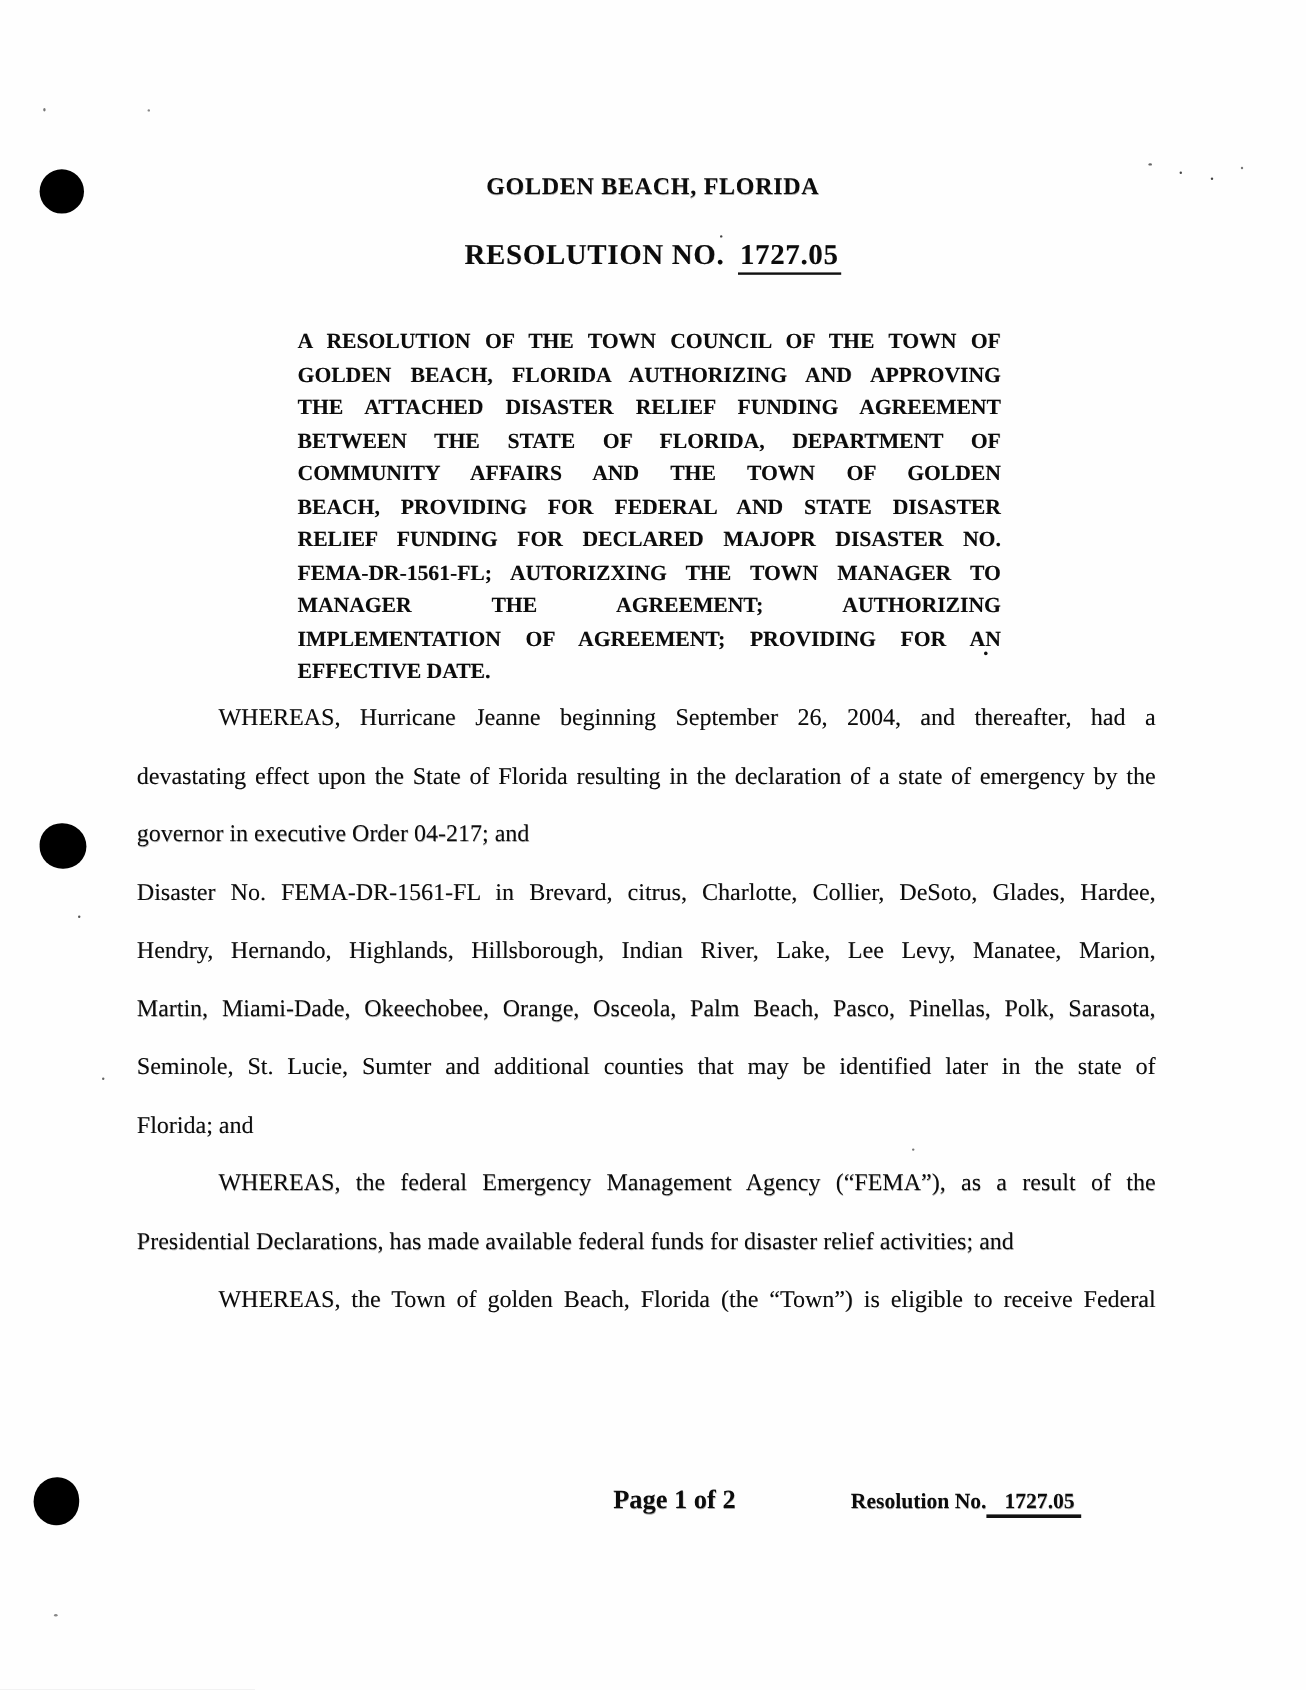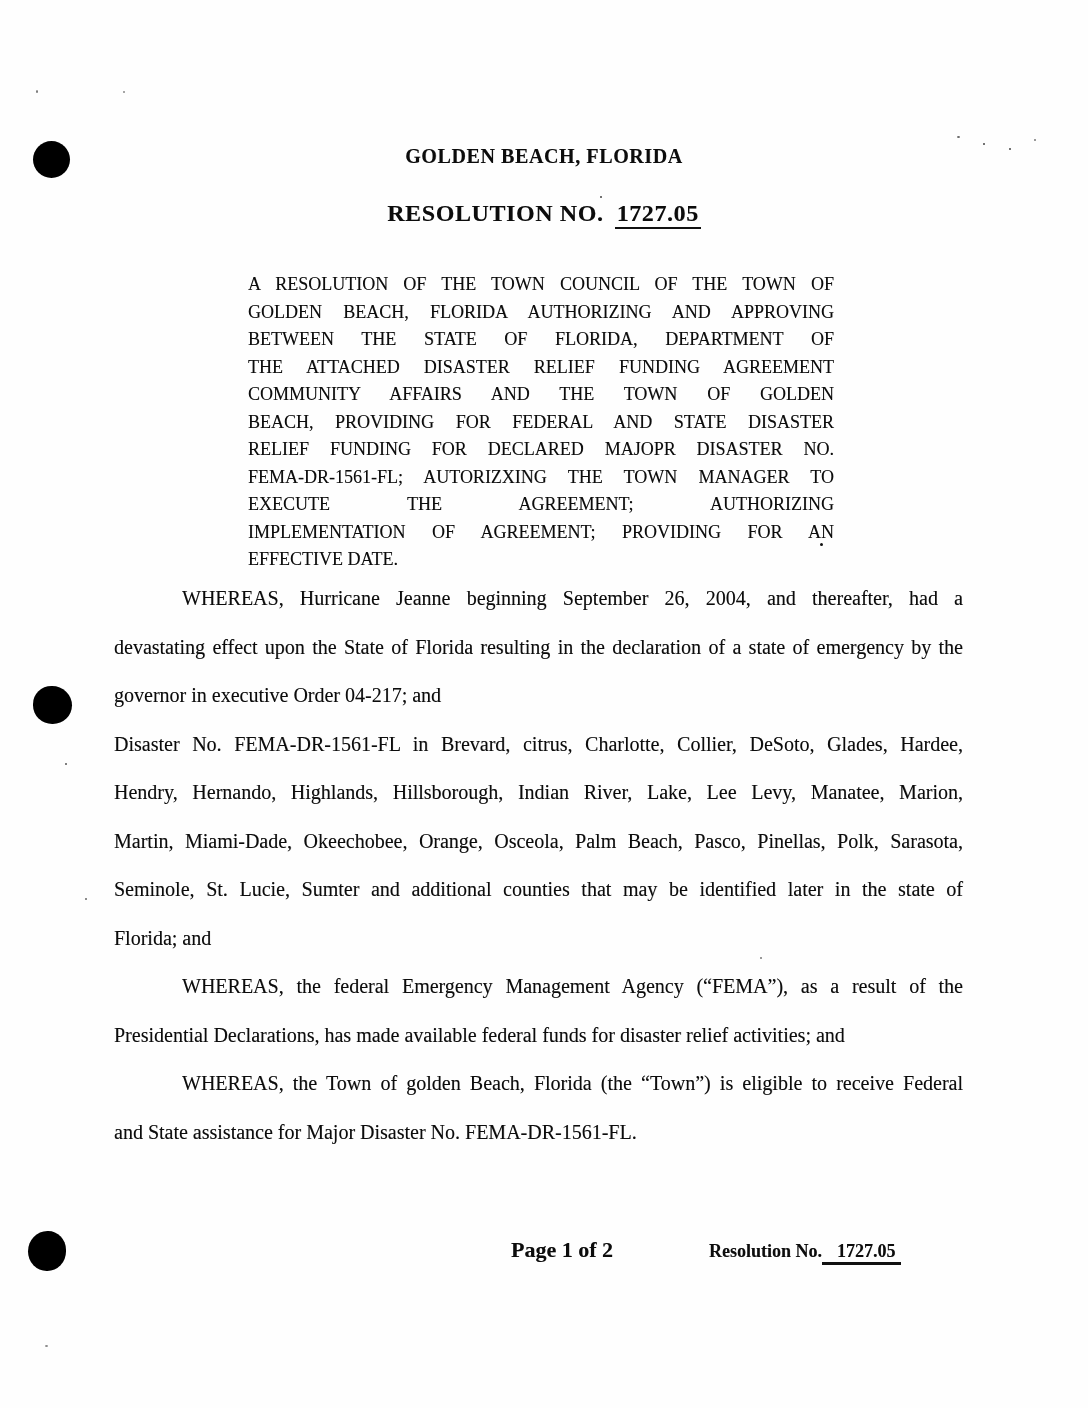--- a/index.html
+++ b/index.html
@@ -40,21 +40,21 @@
   }
   .h-num {
     display: inline-block;
     margin-left: 11px;
     padding: 0 2px 0 2px;
     border-bottom: 2px solid #111;
   }
 
   .caption {
     position: absolute; left: 248px; top: 271px; width: 586px;
-    font-weight: normal; font-size: 18px; line-height: 27.5px;
+    font-weight: bold; font-size: 18px; line-height: 27.5px;
   }
   .cl { text-align: justify; text-align-last: justify; }
   .cl.end { text-align-last: left; }
 
   .body-text {
     position: absolute; left: 114px; top: 574px; width: 849px;
     font-size: 20px;
   }
   .ln {
     height: 48.5px; line-height: 48.5px;
@@ -98,27 +98,27 @@
   <div class="speck" style="left:760px; top:957px; width:2px; height:2px; background:#777;"></div>
   <div class="speck" style="left:45px; top:1345px; width:3px; height:2px; background:#888;"></div>
 
   <div class="title-1">GOLDEN BEACH, FLORIDA</div>
 
   <div class="title-2"><span>RESOLUTION NO.</span><span class="h-num">1727.05</span></div>
 
   <div class="caption">
     <div class="cl">A RESOLUTION OF THE TOWN COUNCIL OF THE TOWN OF</div>
     <div class="cl">GOLDEN BEACH, FLORIDA AUTHORIZING AND APPROVING</div>
+    <div class="cl">THE ATTACHED DISASTER RELIEF FUNDING AGREEMENT</div>
     <div class="cl">BETWEEN THE STATE OF FLORIDA, DEPARTMENT OF</div>
-    <div class="cl">THE ATTACHED DISASTER RELIEF FUNDING AGREEMENT</div>
     <div class="cl">COMMUNITY AFFAIRS AND THE TOWN OF GOLDEN</div>
     <div class="cl">BEACH, PROVIDING FOR FEDERAL AND STATE DISASTER</div>
     <div class="cl">RELIEF FUNDING FOR DECLARED MAJOPR DISASTER NO.</div>
     <div class="cl">FEMA-DR-1561-FL; AUTORIZXING THE TOWN MANAGER TO</div>
-    <div class="cl">EXECUTE THE AGREEMENT; AUTHORIZING</div>
+    <div class="cl">MANAGER THE AGREEMENT; AUTHORIZING</div>
     <div class="cl">IMPLEMENTATION OF AGREEMENT; PROVIDING FOR AN</div>
     <div class="cl end">EFFECTIVE DATE.</div>
   </div>
 
   <div class="body-text">
 
     <div>
       <div class="ln ind">WHEREAS, Hurricane Jeanne beginning September 26, 2004, and thereafter, had a</div>
       <div class="ln">devastating effect upon the State of Florida resulting in the declaration of a state of emergency by the</div>
       <div class="ln end">governor in executive Order 04-217; and</div>
@@ -132,20 +132,19 @@
       <div class="ln end">Florida; and</div>
     </div>
 
     <div>
       <div class="ln ind">WHEREAS, the federal Emergency Management Agency (“FEMA”), as a result of the</div>
       <div class="ln end">Presidential Declarations, has made available federal funds for disaster relief activities; and</div>
     </div>
 
     <div>
       <div class="ln ind">WHEREAS, the Town of golden Beach, Florida (the “Town”) is eligible to receive Federal</div>
-      <div class="ln end">and State assistance for Major Disaster No. FEMA-DR-1561-FL.</div>
     </div>
 
   </div>
 
   <div class="footer"><span class="f-page">Page 1 of 2</span><span class="f-res"><span>Resolution No.</span><span class="f-num">1727.05</span></span></div>
 
 </div>
 
 </body></html>

